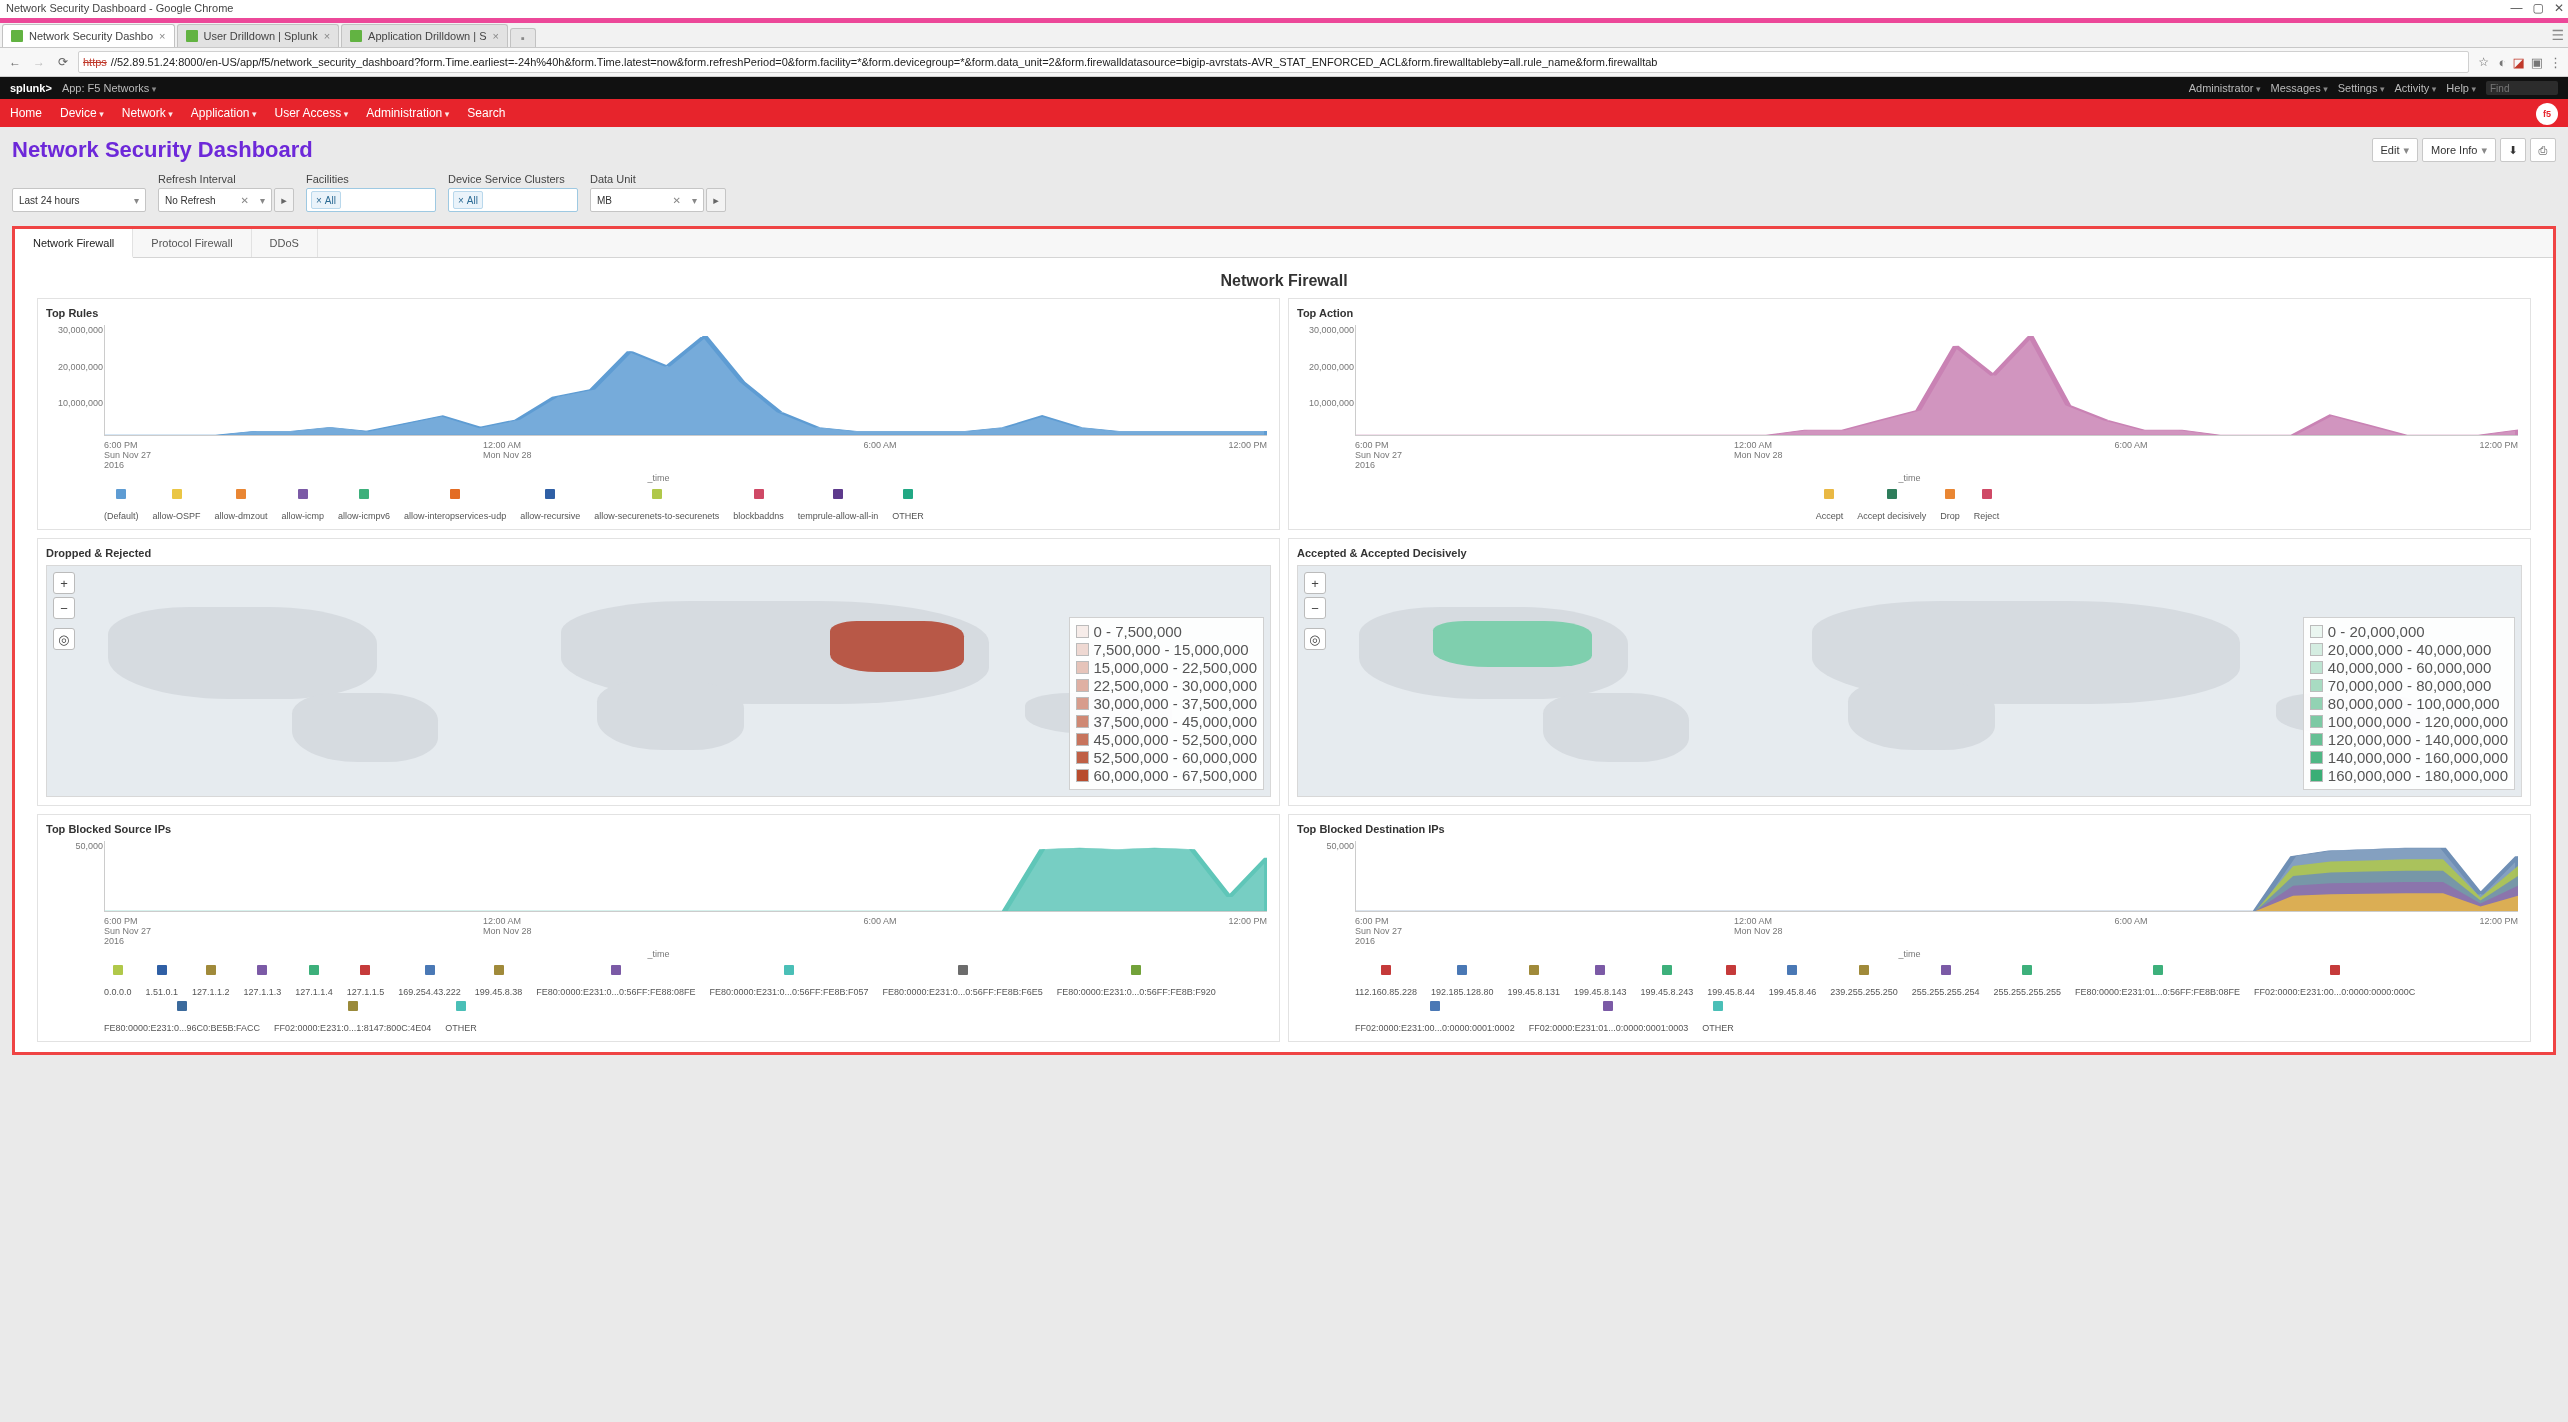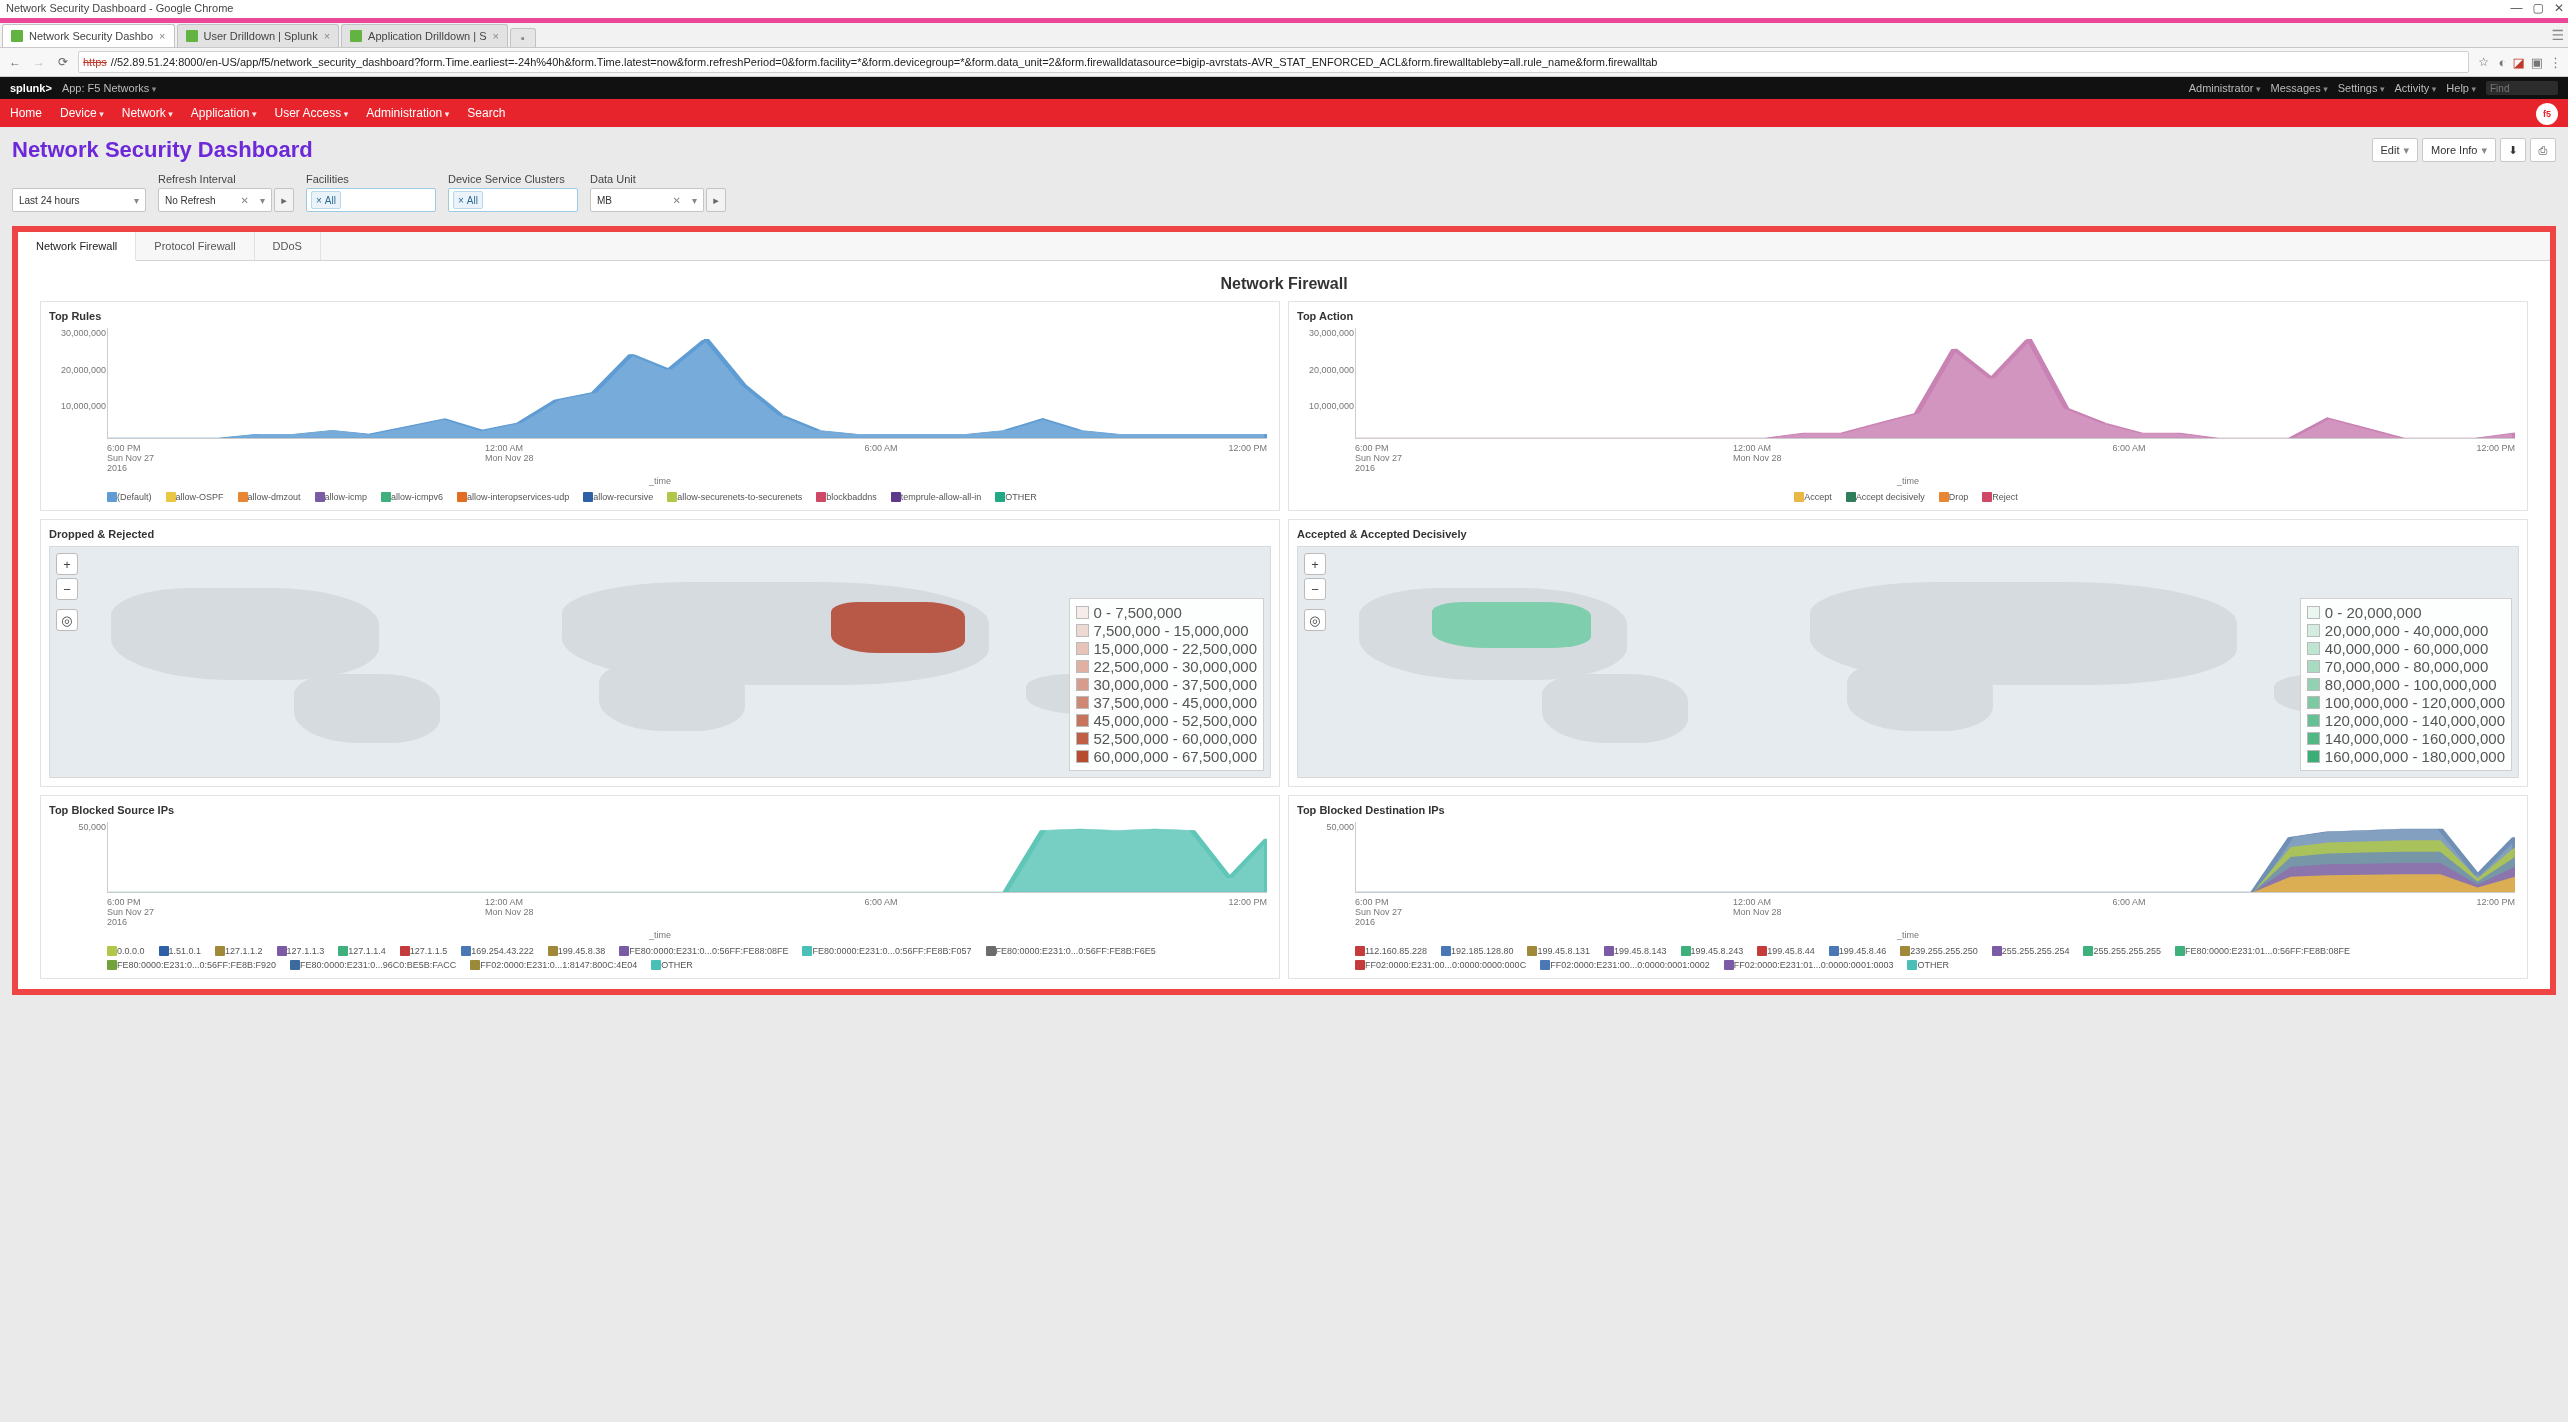--- a/index.html
+++ b/index.html
@@ -51,38 +51,38 @@
   .filter{display:flex;flex-direction:column;gap:3px;}
   .filter label{font-size:11px;color:#444;}
   .sel{height:22px;border:1px solid #c5c5c5;background:#fff;border-radius:2px;display:flex;align-items:center;padding:0 6px;font-size:10px;color:#333;position:relative;cursor:pointer;}
   .sel .dd{position:absolute;right:6px;color:#888;}
   .sel .clr{position:absolute;right:22px;color:#888;}
   .multisel{height:22px;border:1px solid #9ec9e2;background:#fff;display:flex;align-items:center;gap:4px;padding:0 4px;border-radius:2px;cursor:text;}
   .token{background:#eaf3fa;border:1px solid #b9d8ec;border-radius:2px;font-size:10px;color:#2c6b94;padding:0 4px;height:16px;display:flex;align-items:center;gap:3px;}
   .token .tx{color:#2c6b94;cursor:pointer;}
   .sm-btn{width:18px;height:22px;border:1px solid #c5c5c5;background:#f3f3f3;display:flex;align-items:center;justify-content:center;color:#666;border-radius:2px;cursor:pointer;}
 
-  .tabs{margin-top:14px;background:#fff;border:6px solid #ef4444;}
+  .tabs{margin-top:14px;background:#fff;border:3px solid #ef4444;}
   .tabrow{height:28px;display:flex;border-bottom:1px solid #d5d5d5;background:#f7f7f7;}
   .ptab{padding:0 18px;display:flex;align-items:center;font-size:11px;color:#555;border-right:1px solid #e2e2e2;cursor:pointer;}
   .ptab.active{background:#fff;border-bottom:2px solid #fff;margin-bottom:-1px;color:#222;}
 
   .section-title{text-align:center;font-size:16px;font-weight:bold;color:#333;padding:14px 0 8px;}
 
   .panel-grid{display:grid;grid-template-columns:1fr 1fr;gap:8px;padding:0 22px 10px;}
   .panel{background:#fff;border:1px solid #e2e2e2;padding:6px 8px 8px;}
   .panel h4{margin:2px 0 6px;font-size:11px;font-weight:bold;color:#333;}
   .chart-area{height:110px;position:relative;border-left:1px solid #ccc;border-bottom:1px solid #ccc;margin:4px 4px 4px 58px;}
   .ylabel{position:absolute;left:-58px;top:0;bottom:0;width:54px;display:flex;flex-direction:column;justify-content:space-between;align-items:flex-end;font-size:9px;color:#777;padding:0 2px;}
   .xaxis{display:flex;justify-content:space-between;font-size:9px;color:#777;margin:2px 4px 0 58px;}
   .xtick{display:flex;flex-direction:column;}
   .axis-name{text-align:center;font-size:9px;color:#777;margin-top:3px;}
   .legend{display:flex;flex-wrap:wrap;gap:4px 14px;margin:6px 4px 0 58px;font-size:9px;color:#555;}
   .legend.center{justify-content:center;margin-left:0;}
-  .lg{display:flex;align-items:center;gap:0;}
+  .lg{display:flex;align-items:center;gap:12px;flex-direction:column;}
   .sw{width:10px;height:10px;border-radius:1px;}
 
   .map{height:230px;background:#e6ebef;position:relative;border:1px solid #d8d8d8;overflow:hidden;}
   .map-controls{position:absolute;left:6px;top:6px;display:flex;flex-direction:column;gap:3px;}
   .map-btn{width:20px;height:20px;background:#fff;border:1px solid #bbb;border-radius:3px;display:flex;align-items:center;justify-content:center;font-size:13px;color:#444;cursor:pointer;}
   .map-legend{position:absolute;right:6px;bottom:6px;background:rgba(255,255,255,.92);border:1px solid #d0d0d0;padding:4px 6px;font-size:15px;color:#555;}
   .map-legend .row{display:flex;align-items:center;gap:5px;margin:1px 0;}
   .mlsw{width:11px;height:11px;border:1px solid #bbb;}
   .land{position:absolute;background:#d6dbe0;border-radius:30% 40% 35% 45%;}
   .country-highlight{position:absolute;border-radius:20% 30% 25% 35%;}

